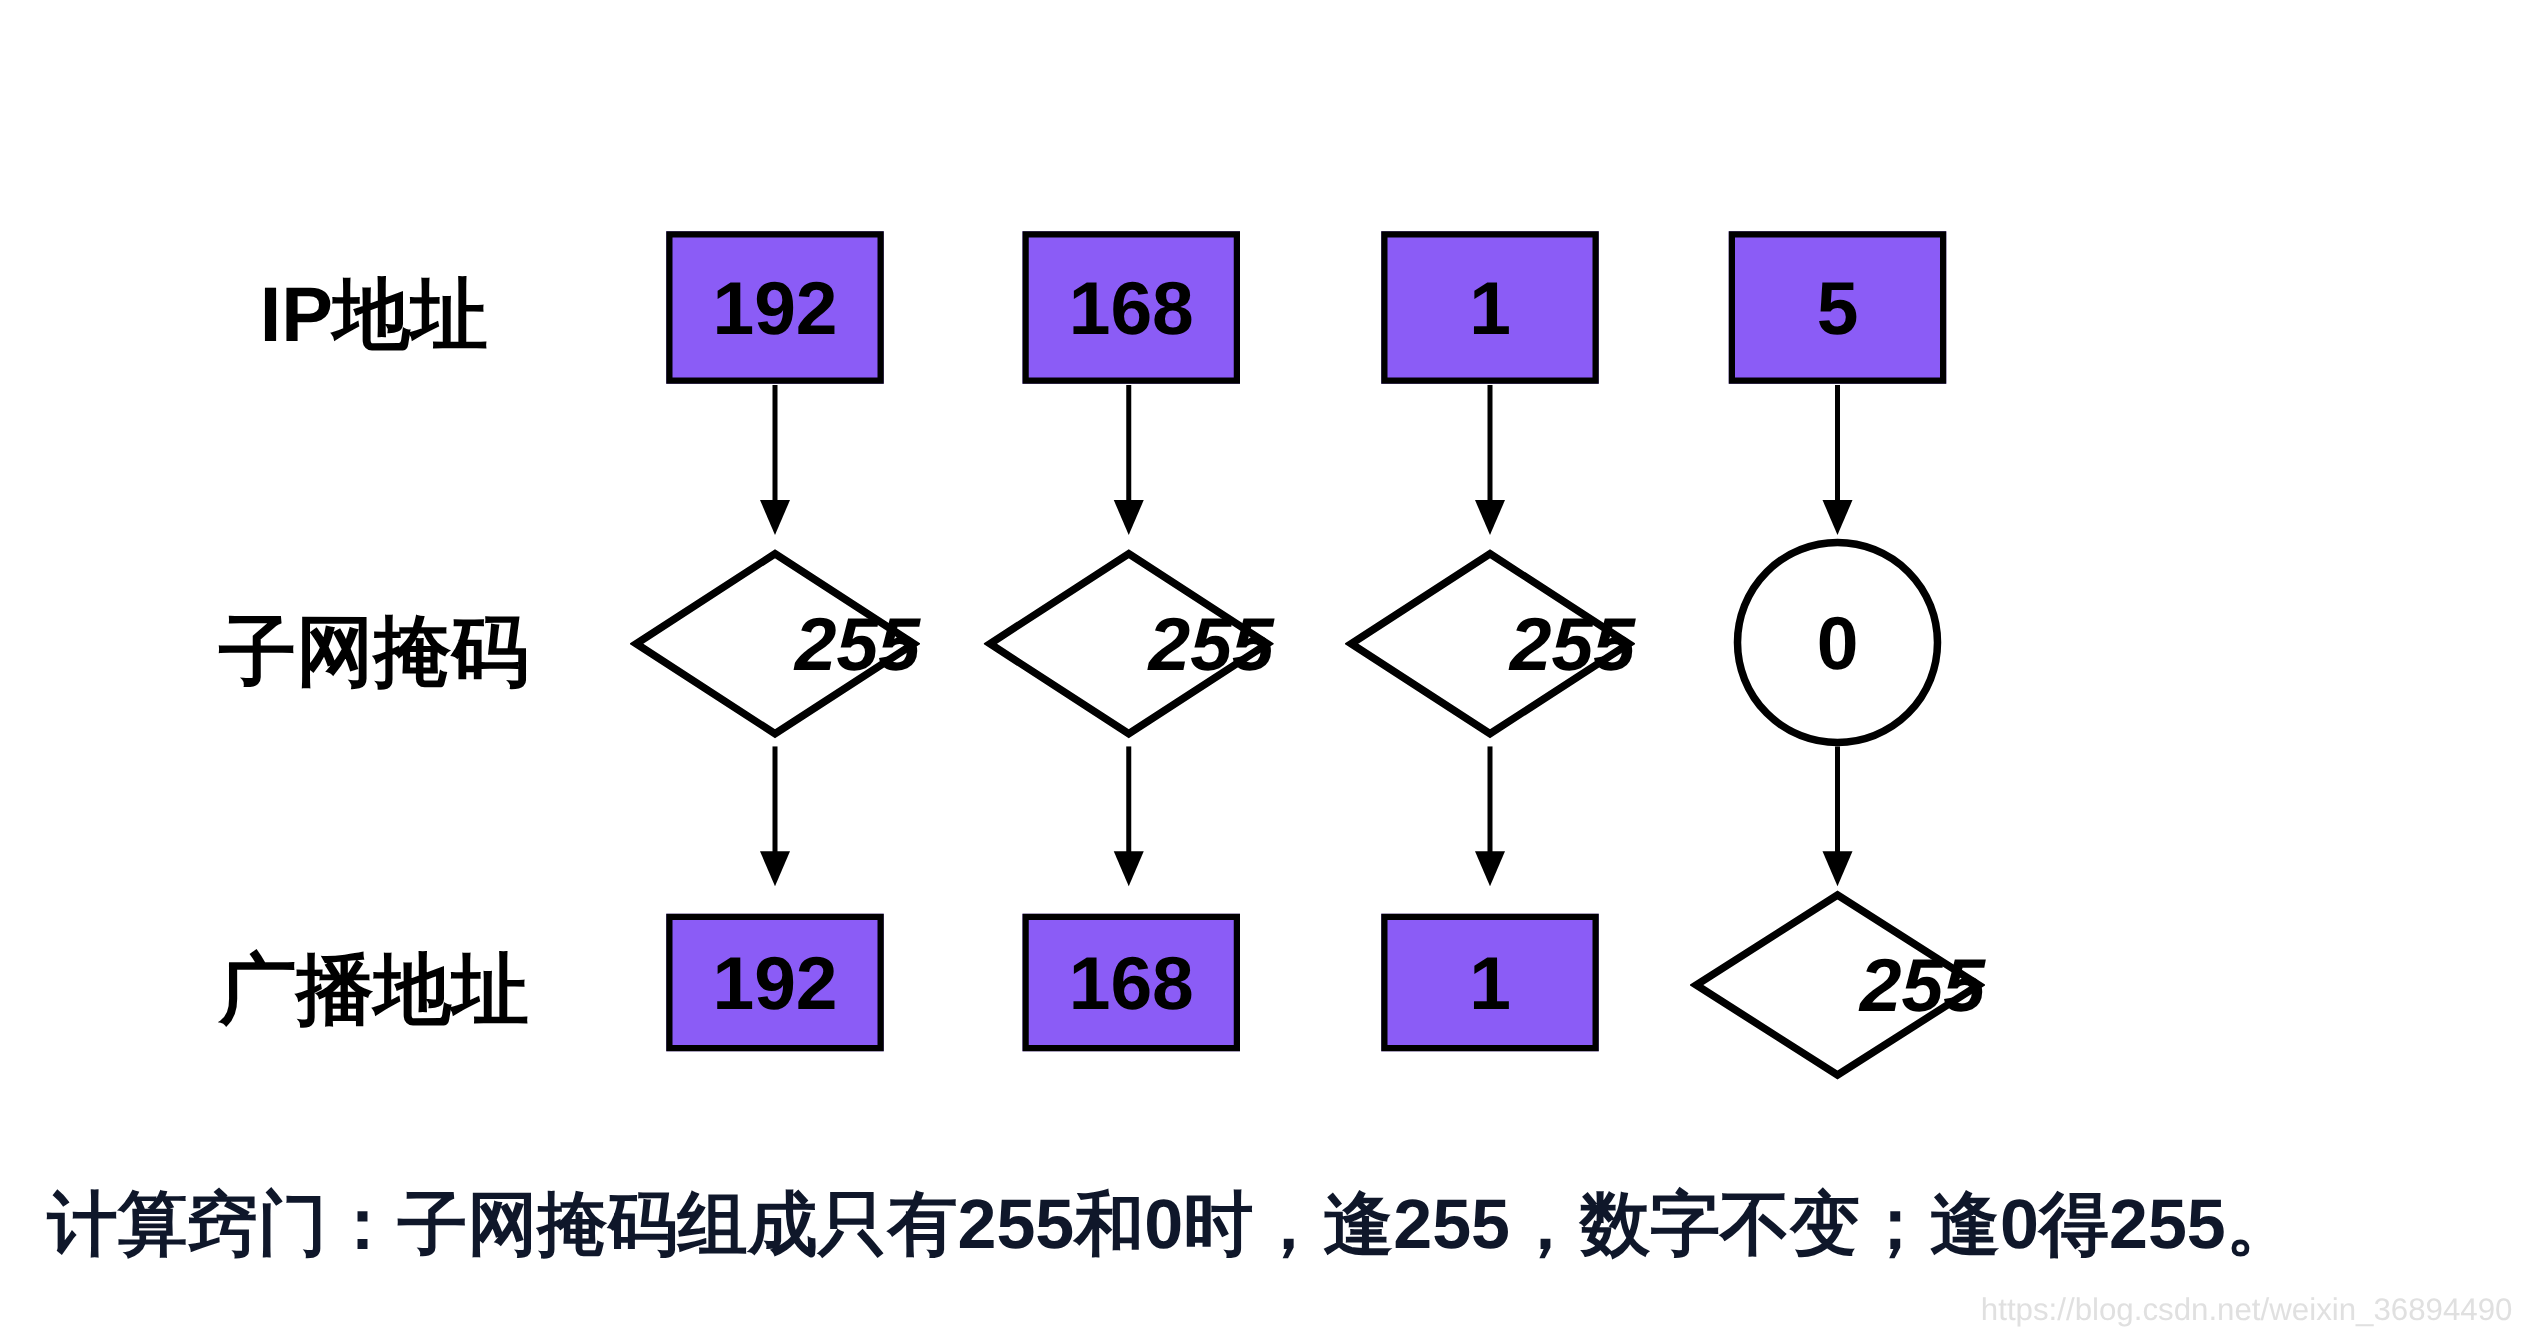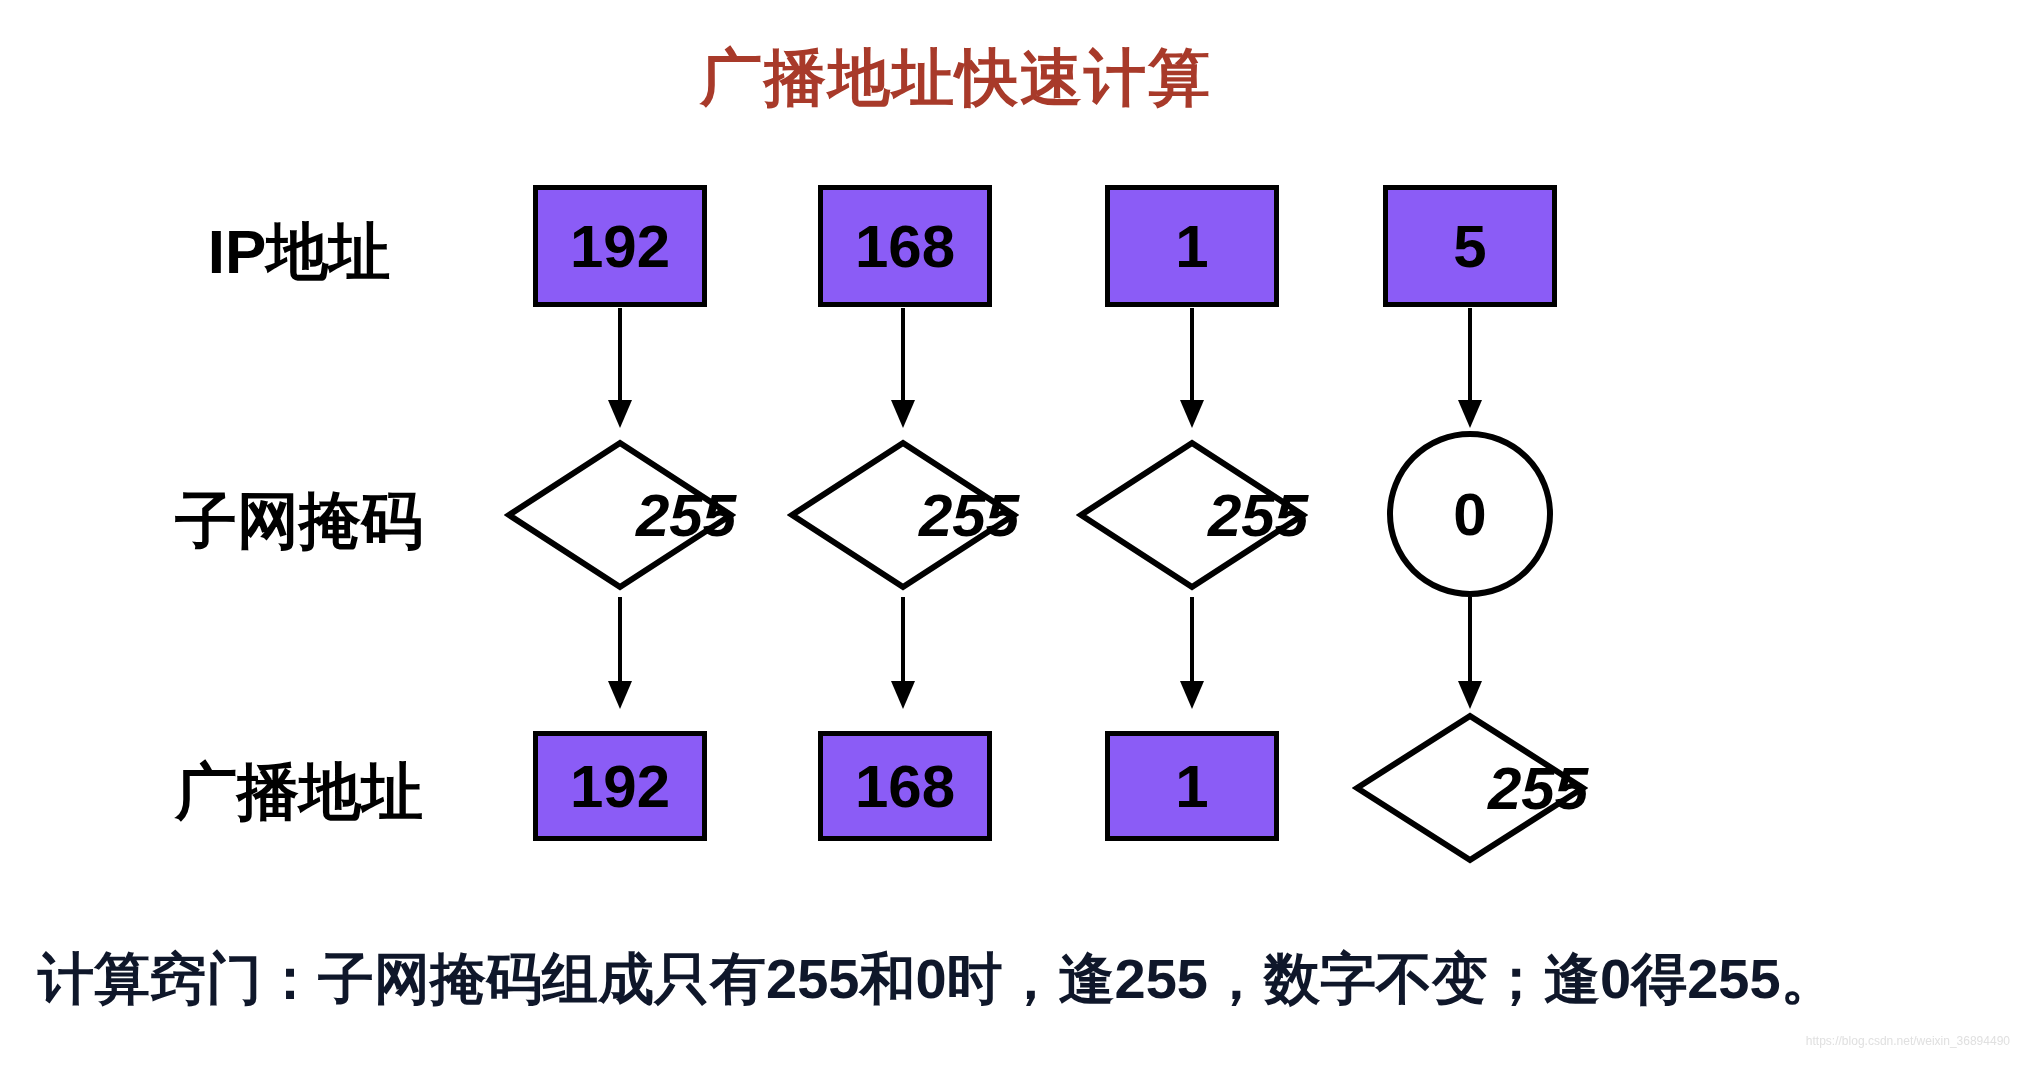--- a/index.html
+++ b/index.html
@@ -43,30 +43,29 @@
     font-size:60px;font-weight:bold;color:#000;
   }
   .arrow{display:block;}
   .tip{
     left:38px;top:942px;
     font-size:56px;font-weight:bold;color:#0f172a;
     white-space:nowrap;
   }
   .watermark{
     right:14px;top:1034px;
-    font-size:12px;color:#E0E0E0;
+    font-size:25px;color:#E0E0E0;
     white-space:nowrap;
   }
 </style>
 </head>
 <body>
 
 <div id="canvas">
 
-  <div class="abs title">广播地址快速计算</div>
 
   <div class="abs row-label" style="top:479px;">子网掩码</div>
   <div class="abs row-label" style="top:210px;">IP地址</div>
   <div class="abs row-label" style="top:750px;">广播地址</div>
 
   <div class="abs node-rect r1" style="left:533px;">
       <span>192</span>
     </div>
   <div class="abs node-rect r1" style="left:818px;">
       <span>168</span>

